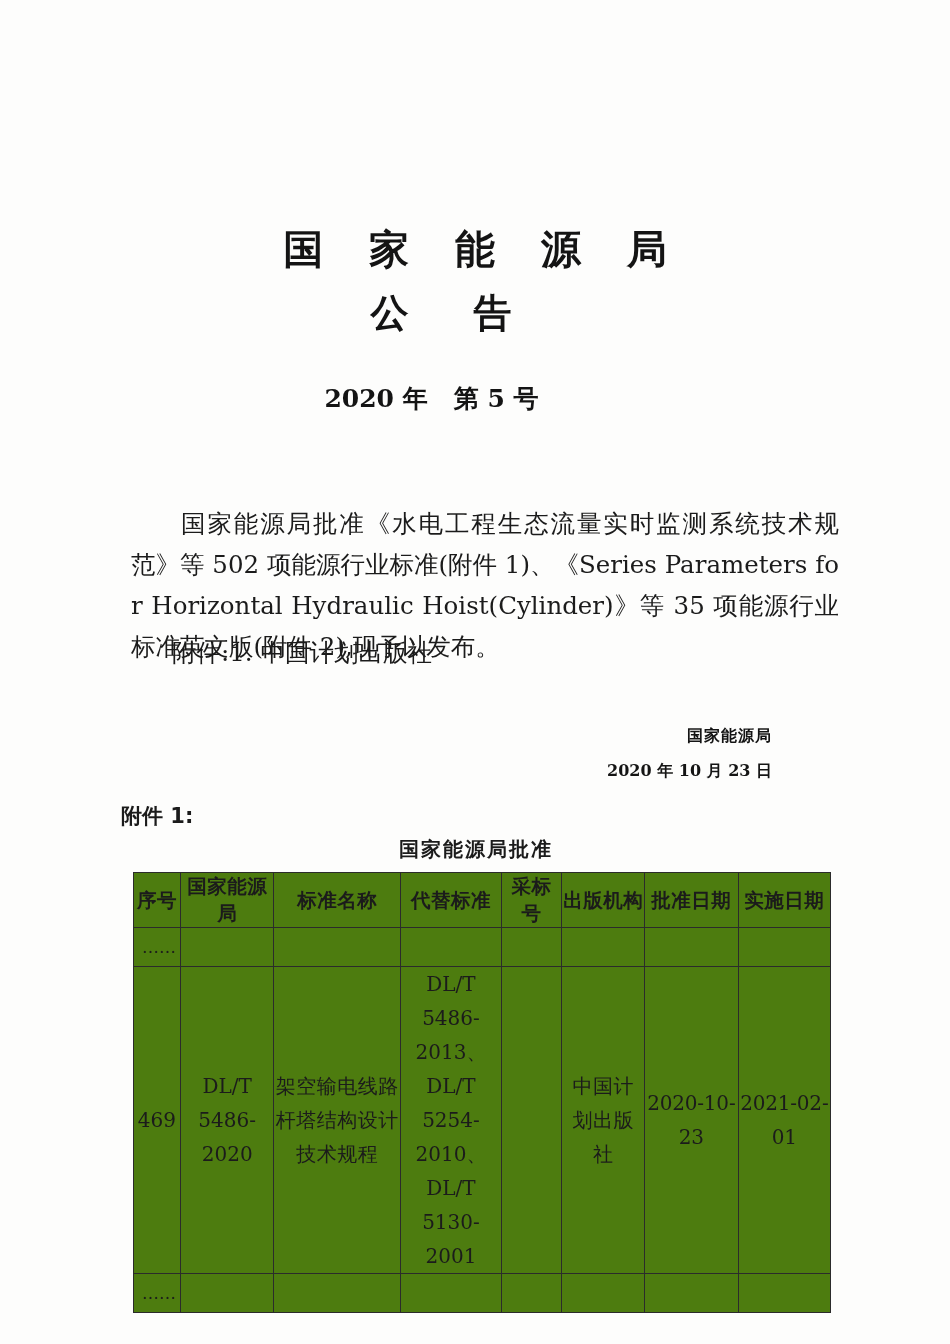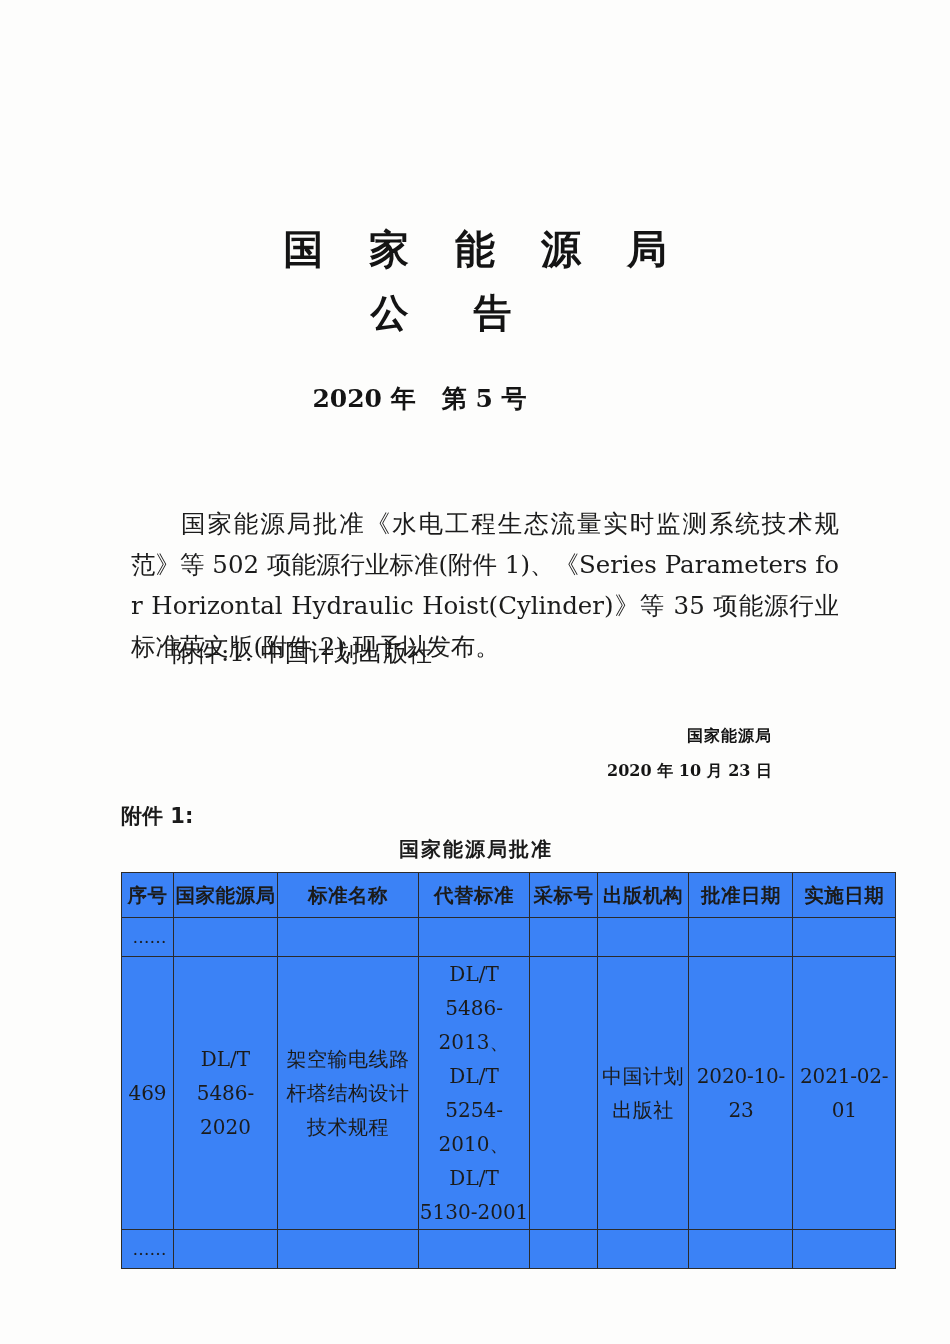--- a/index.html
+++ b/index.html
@@ -45,21 +45,21 @@
     font-size: 38px;
     font-weight: bold;
     letter-spacing: 26px;
     text-indent: 26px;
     font-family: "DejaVu Sans", "Liberation Sans", sans-serif;
     color: #141414;
   }
   .doc-number {
     position: absolute;
     top: 382px;
-    left: 4px;
+    left: 16px;
     width: 831px;
     text-align: center;
     font-size: 25px;
     font-weight: bold;
     font-family: "DejaVu Serif", "Liberation Serif", serif;
     color: #141414;
   }
   .doc-number .gap { display: inline-block; width: 26px; }
 
   
@@ -134,26 +134,26 @@
     letter-spacing: 2px;
     text-indent: 2px;
     font-family: "DejaVu Sans", "Liberation Sans", sans-serif;
     color: #1b1b1b;
   }
 
   
   .std-table {
     position: absolute;
     top: 872px;
-    left: 121px;
-    width: 775px;
+    left: 133px;
+    width: 698px;
     border-collapse: collapse;
     table-layout: fixed;
     font-family: "DejaVu Serif", "Liberation Serif", serif;
-    background: #3b82f6;
+    background: #4d7c0f;
   }
   .std-table td, .std-table th {
     border: 1.4px solid #2b2b2b;
     padding: 0;
     text-align: center;
     vertical-align: middle;
     color: #1b1b1b;
     font-weight: normal;
   }
   .std-table thead th {

